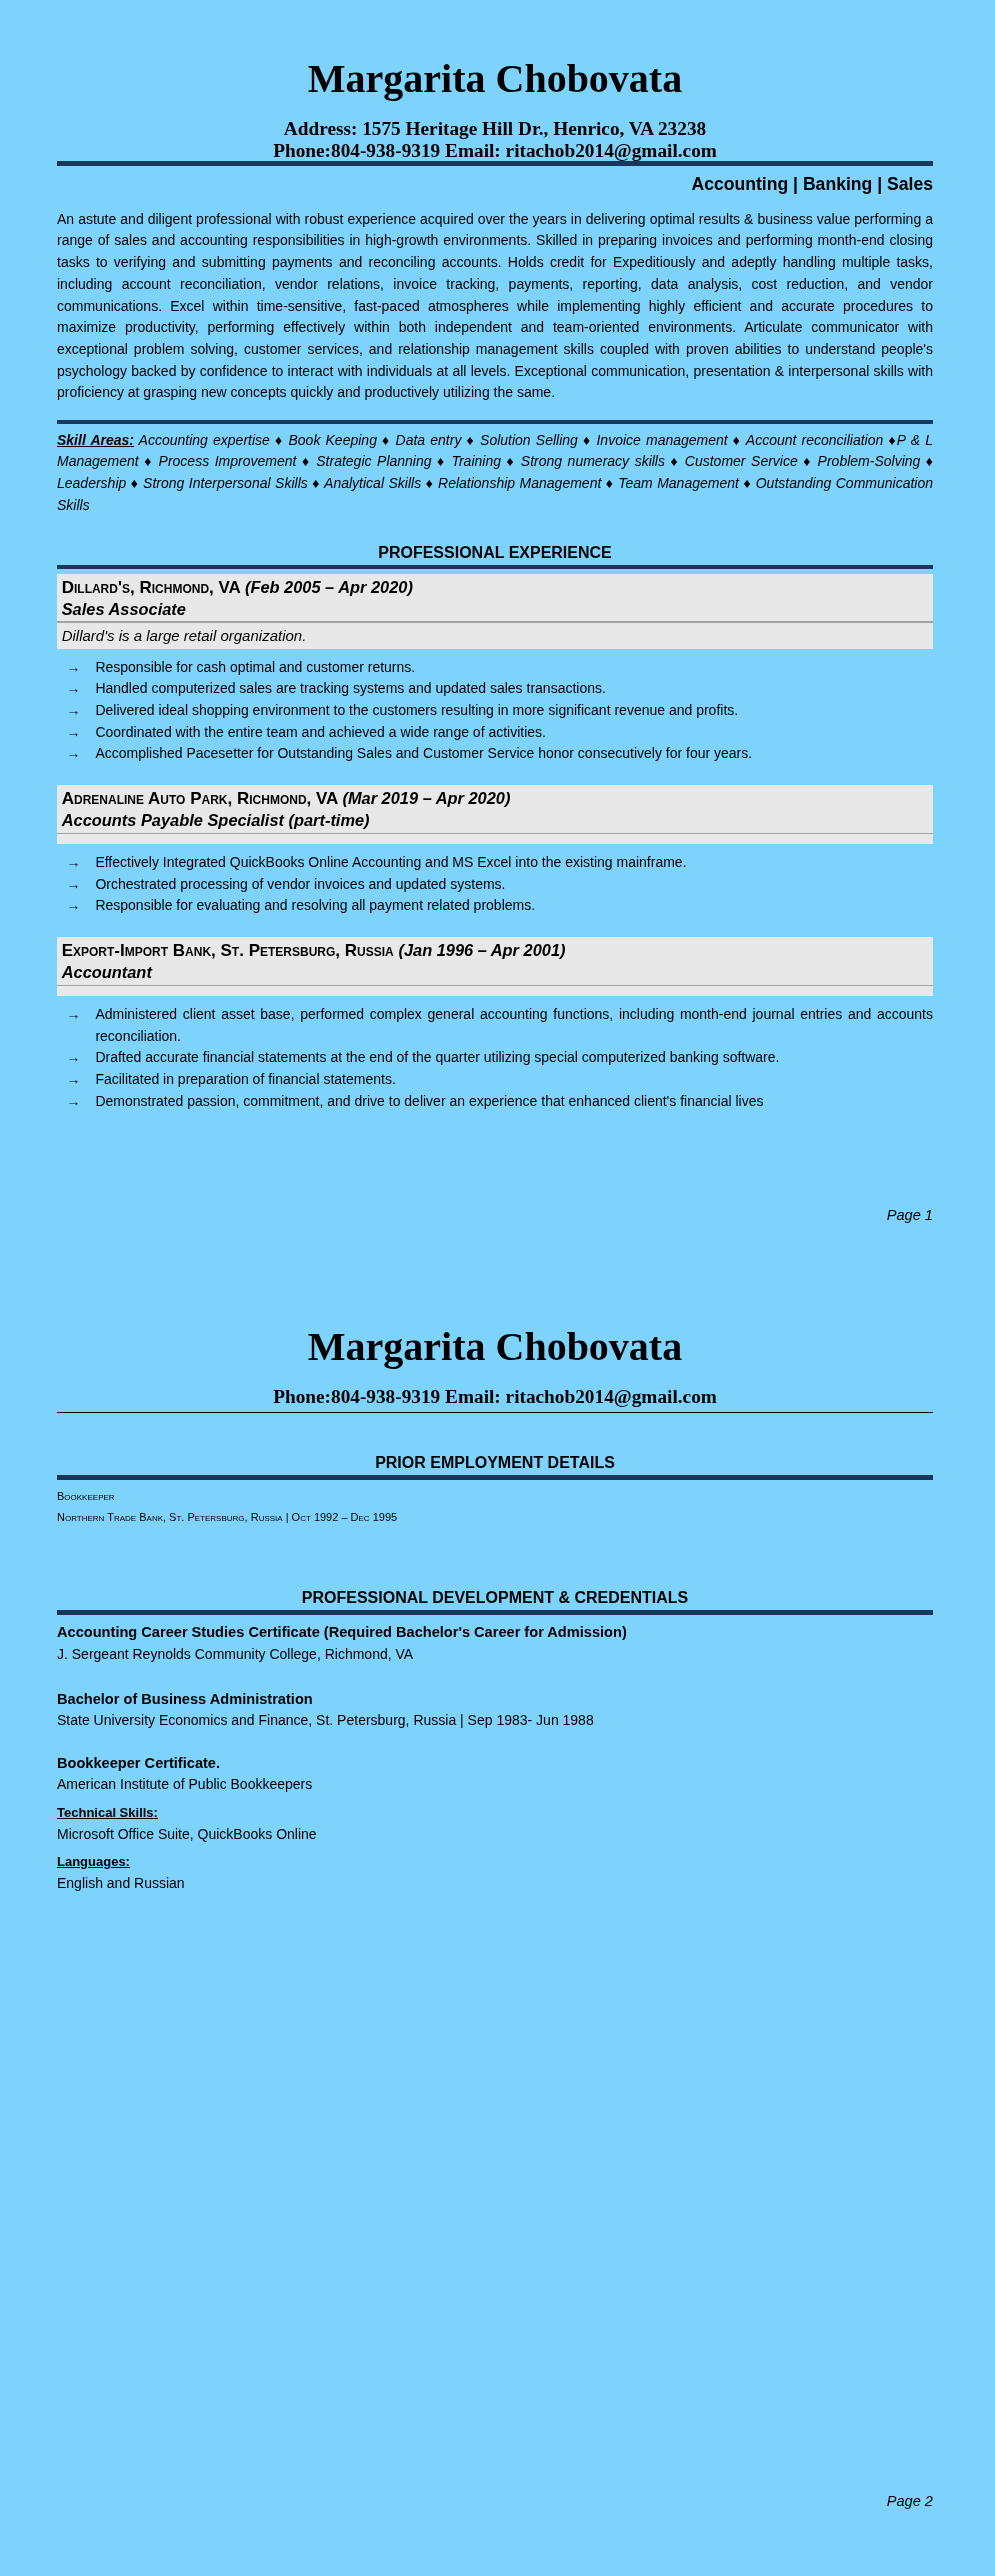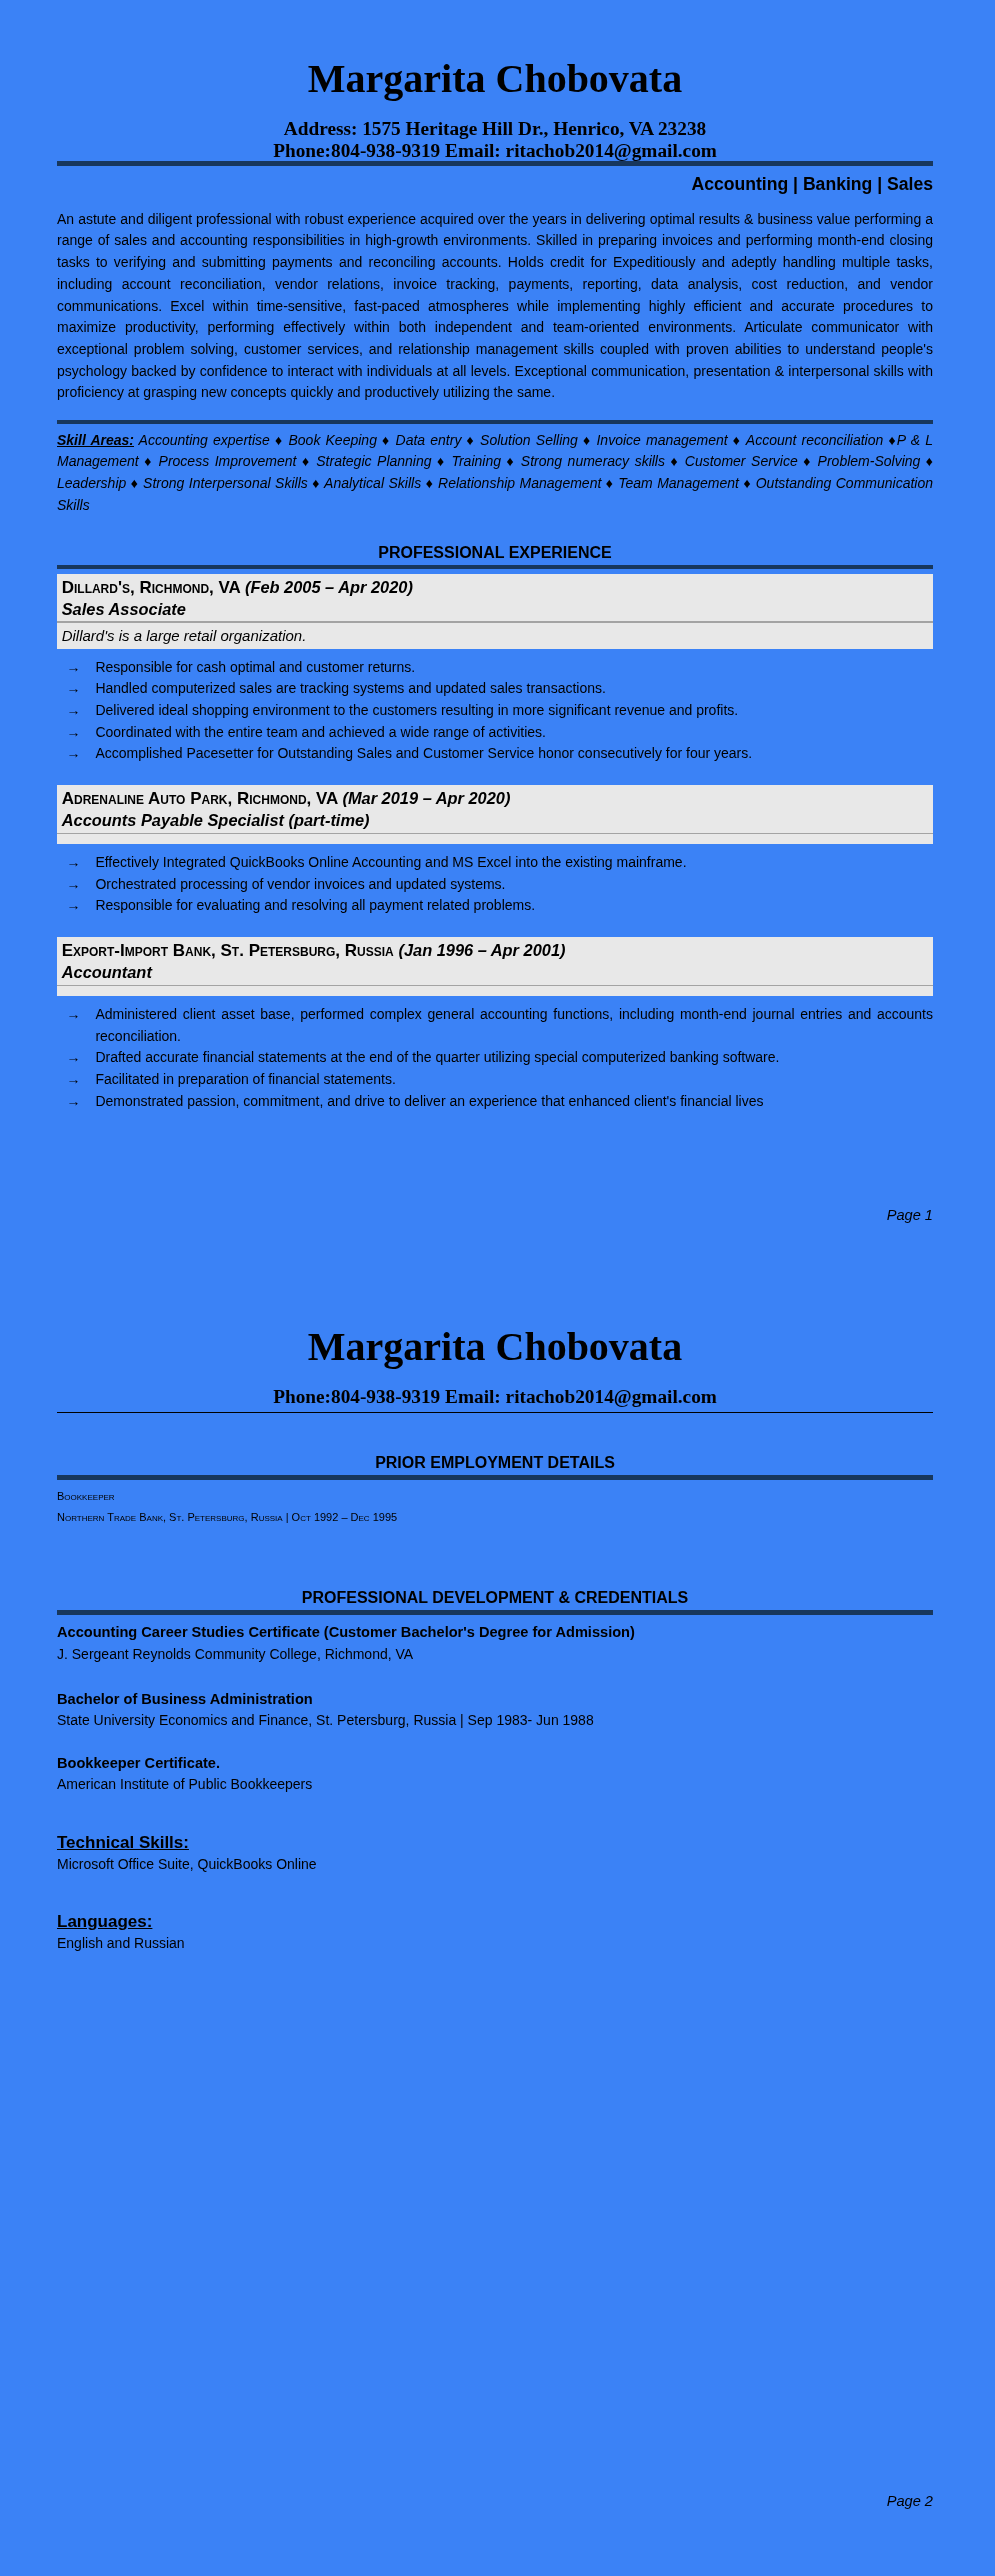--- a/index.html
+++ b/index.html
@@ -1,16 +1,16 @@
 <!DOCTYPE html>
 <html style="font-size:9.4px"><head>
 <meta charset="utf-8">
 <style>
   html,body { margin:0; padding:0; background:#ffffff; }
-  .canvas { position:relative; width:995px; height:2576px; background:#3b82f6;
+  .canvas { position:relative; width:995px; height:2576px; background:#7dd3fc;
             font-family:"Liberation Sans", sans-serif; color:#000; }
   .page { position:absolute; left:0; width:995px; height:1288px; }
   .page1 { top:0; } .page2 { top:1288px; }
   .inner { position:absolute; left:57px; top:0; width:876px; }
 
   .name    { margin-top:59px; text-align:center; font-family:"Liberation Serif", serif;
              font-weight:bold; font-size:40px; line-height:40px; }
   .name.p2 { margin-top:39px; }
   .contact { text-align:center; font-family:"Liberation Serif", serif; font-weight:bold;
              font-size:19.3px; line-height:21.7px; }
@@ -46,21 +46,21 @@
   .bullets li { display:flex; font-size:14px; line-height:21.7px; }
   .arrow { flex:none; width:29px; margin-left:9.4px; }
   .btext { flex:1; text-align:justify; }
 
   .prior-line { font-weight:normal; font-size:11px; line-height:21.7px; font-variant:small-caps; }
   .prior-line.first { margin-top:5.9px; }
 
   .cred-title { font-weight:bold; font-size:14.6px; line-height:21.7px; }
   .cred-detail { font-size:14px; line-height:21.7px; }
   .cred.g1 { margin-top:7px; } .cred.g2 { margin-top:23.4px; } .cred.g3 { margin-top:20.5px; }
-  .lbl-underline { margin-top:36px; font-weight:bold; font-size:17px; line-height:21.7px; text-decoration:underline; }
+  .lbl-underline { margin-top:6px; font-weight:bold; font-size:13px; line-height:21.7px; text-decoration:underline; }
 
   .pagenum { position:absolute; right:0; font-style:italic; font-size:14.6px; line-height:17.6px; }
   .pagenum.p1 { top:1207px; } .pagenum.p2 { top:1205px; }
 </style>
 </head>
 <body>
 
 <div class="canvas">
 
   <div class="page page1">
@@ -199,21 +199,21 @@
 
       <div class="prior-line first">Bookkeeper</div>
       <div class="prior-line">Northern Trade Bank, St. Petersburg, Russia | Oct 1992 – Dec 1995</div>
 
       <div class="sec-heading p2b">PROFESSIONAL DEVELOPMENT &amp; CREDENTIALS</div>
       <div class="rule-navy rule-hdr"></div>
 
       <div>
 
           <div class="cred g1">
-            <div class="cred-title">Accounting Career Studies Certificate (Customer Bachelor's Degree for Admission)</div>
+            <div class="cred-title">Accounting Career Studies Certificate (Required Bachelor's Career for Admission)</div>
             <div class="cred-detail">J. Sergeant Reynolds Community College, Richmond, VA</div>
           </div>
 
           <div class="cred g2">
             <div class="cred-title">Bachelor of Business Administration</div>
             <div class="cred-detail">State University Economics and Finance, St. Petersburg, Russia | Sep 1983- Jun 1988</div>
           </div>
 
           <div class="cred g3">
             <div class="cred-title">Bookkeeper Certificate.</div>

